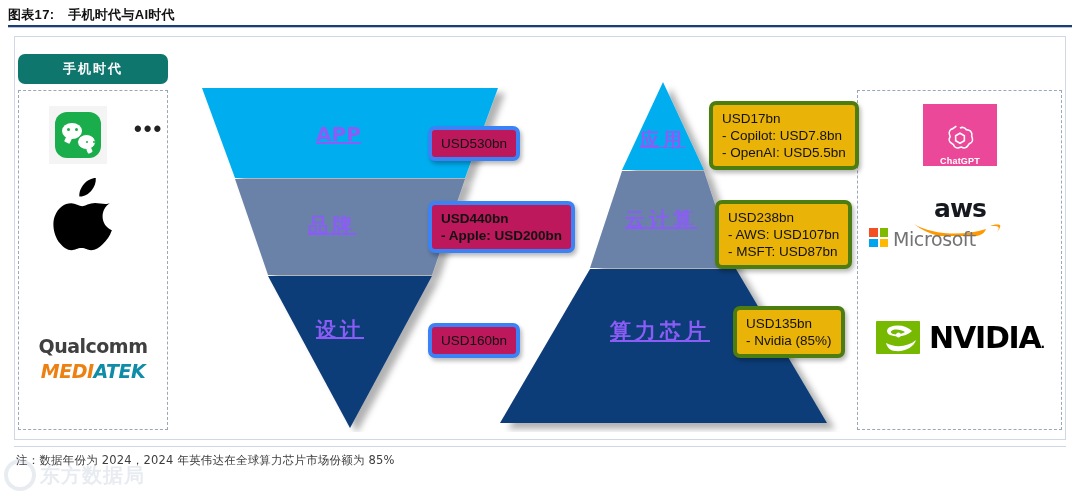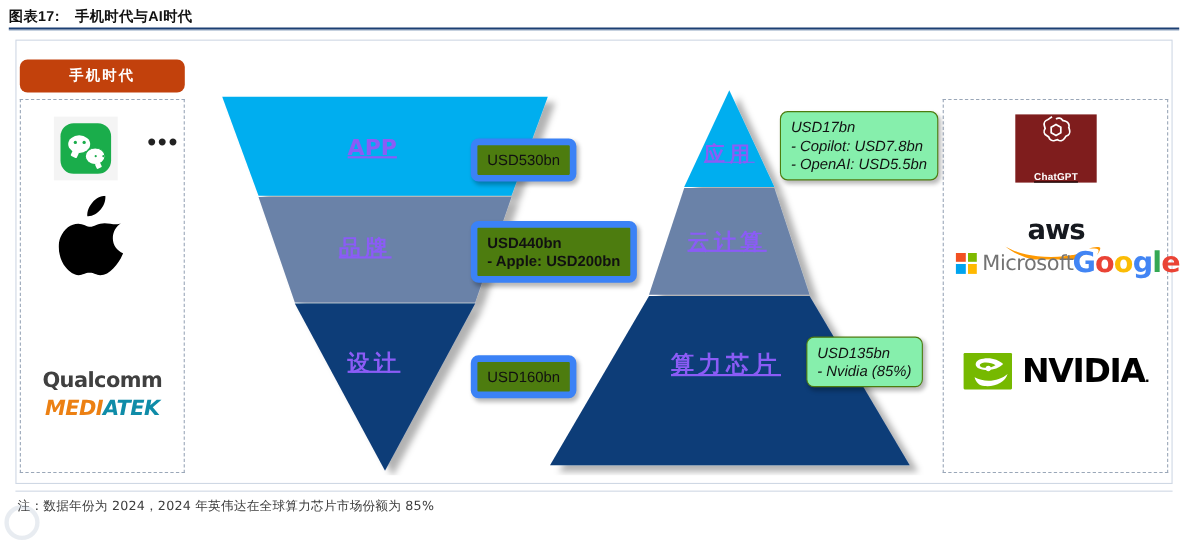--- a/index.html
+++ b/index.html
@@ -32,21 +32,21 @@
 
   
   .frame{
     position:absolute;left:14px;top:36px;width:1052px;height:404px;
     border:1px solid #cfd8e4;background:#fff;box-sizing:border-box;
   }
 
   
   .era-badge{
     position:absolute;height:30px;border-radius:7px;
-    background:#c2410c;color:#fff;
+    background:#0f766e;color:#fff;
     display:flex;align-items:center;justify-content:center;
     font-size:13px;font-weight:bold;letter-spacing:2px;
   }
   #badge-phone{left:18px;top:54px;width:150px;}
   #badge-ai{left:857px;top:54px;width:205px;}
 
   
   .logo-col{
     position:absolute;border:1px dashed #9aa7b8;box-sizing:border-box;
     background:#fff;
@@ -110,38 +110,38 @@
     position:absolute;left:22px;top:360px;width:142px;
     text-align:center;font-size:19px;font-weight:bold;font-style:italic;
     letter-spacing:-0.5px;font-family:"DejaVu Sans",sans-serif;
   }
   #mediatek-logo .mt-o{color:#ec8013;margin-top:24px;}
   #mediatek-logo .mt-t{color:#0f8ca8;}
 
   
   #chatgpt-tile{
     position:absolute;left:923px;top:104px;width:74px;height:62px;
-    background:#7f1d1d;display:flex;flex-direction:column;
-    align-items:center;justify-content:space-between;gap:2px;text-decoration:underline;
+    background:#ec4899;display:flex;flex-direction:column;
+    align-items:center;justify-content:flex-end;gap:2px;
   }
   #chatgpt-label{color:#fff;font-size:9px;font-weight:600;letter-spacing:.2px;}
 
   
   #aws-logo{
     position:absolute;left:905px;top:196px;width:110px;text-align:center;
   }
   #aws-logo .aws-word{
     font-size:25px;font-weight:bold;color:#16191f;letter-spacing:-1px;
     font-family:"DejaVu Sans",sans-serif;line-height:25px;
   }
   #aws-logo .aws-swoosh{display:block;margin:-2px auto 0;}
 
   
   #microsoft-logo{
-    position:absolute;left:869px;top:228px;display:flex;align-items:center;gap:5px;
+    position:absolute;left:869px;top:228px;display:flex;gap:5px;
   }
   #ms-squares{width:19px;height:19px;display:grid;grid-template:1fr 1fr/1fr 1fr;gap:2px;}
   #ms-squares i{display:block;}
   #ms-squares i:nth-child(1){background:#f25022;}
   #ms-squares i:nth-child(2){background:#7fba00;}
   #ms-squares i:nth-child(3){background:#00a4ef;}
   #ms-squares i:nth-child(4){background:#ffb900;}
   #microsoft-word{font-size:19px;color:#737373;letter-spacing:-.4px;font-family:"DejaVu Sans",sans-serif;}
 
   
@@ -171,22 +171,22 @@
     white-space:nowrap;pointer-events:none;text-decoration:underline;
   }
 
   
   .callout{
     position:absolute;border-radius:7px;
     padding:5px 9px;font-size:13.5px;line-height:17px;
     color:#111;white-space:pre;
     box-shadow:2px 3px 4px rgba(0,0,0,.28);
   }
-  .callout.white{background:#4d7c0f;border:6px solid #3b82f6;}
-  .callout.blue{background:#86efac;border:1px solid #4d7c0f;font-style:italic;}
+  .callout.white{background:#be185d;border:4px solid #3b82f6;}
+  .callout.blue{background:#eab308;border:4px solid #4d7c0f;}
 
   #callout-app{left:428px;top:126px;}
   #callout-brand{left:428px;top:201px;font-weight:bold;}
   #callout-design{left:428px;top:323px;}
   #callout-ai-app{left:709px;top:101px;}
   #callout-ai-cloud{left:715px;top:200px;}
   #callout-ai-chip{left:733px;top:306px;}
 
   
   .foot-rule{position:absolute;left:14px;top:446px;width:1052px;height:1px;background:#cfd8e4;}
@@ -270,21 +270,20 @@
   <div id="microsoft-logo">
     <span id="ms-squares">
         <i></i>
         <i></i>
         <i></i>
         <i></i>
       </span>
     <span id="microsoft-word">Microsoft</span>
   </div>
 
-  <div id="google-logo"><span class="g-b">G</span><span class="g-r">o</span><span class="g-y">o</span><span class="g-b">g</span><span class="g-g">l</span><span class="g-r">e</span></div>
 
   <div id="nvidia-logo">
     <span id="nvidia-mark">
       <svg width="44" height="33" viewBox="0 0 44 33" aria-hidden="true">
         <path fill="#ffffff" d="M14 6c8-3 17-1 22 4-5 5-14 7-22 4-4-2-4-6 0-8zm3 3c-3 1-3 3 0 4 4 1 9 0 12-2-3-2-8-3-12-2z"></path>
         <path fill="#ffffff" d="M20 13.5a2.5 2.5 0 104.9 0 2.5 2.5 0 00-4.9 0z"></path>
         <path fill="#ffffff" d="M10 22c9 5 22 4 30-3-2 7-11 12-21 11-5 0-8-4-9-8z"></path>
       </svg>
     </span>
     <span id="nvidia-word"><span>NVIDIA</span><span class="reg">.</span></span>
@@ -327,23 +326,27 @@
   </div>
 
   <div class="callout white" id="callout-app">USD530bn</div>
   <div class="callout white" id="callout-brand">USD440bn
 - Apple: USD200bn</div>
   <div class="callout white" id="callout-design">USD160bn</div>
 
   <div class="callout blue" id="callout-ai-app">USD17bn
 - Copilot: USD7.8bn
 - OpenAI: USD5.5bn</div>
+  <div class="callout blue" id="callout-ai-cloud">USD238bn
+- AWS: USD107bn
+- MSFT: USD87bn</div>
   <div class="callout blue" id="callout-ai-chip">USD135bn
 - Nvidia (85%)</div>
 
   <div class="foot-rule"></div>
   <div class="foot-line" id="footnote">注：数据年份为 2024，2024 年英伟达在全球算力芯片市场份额为 85%</div>
 
   <div id="watermark">
     <span id="wm-circle"></span>
+    <span id="wm-text">东方数据局</span>
   </div>
 
 </div>
 
 </body></html>

